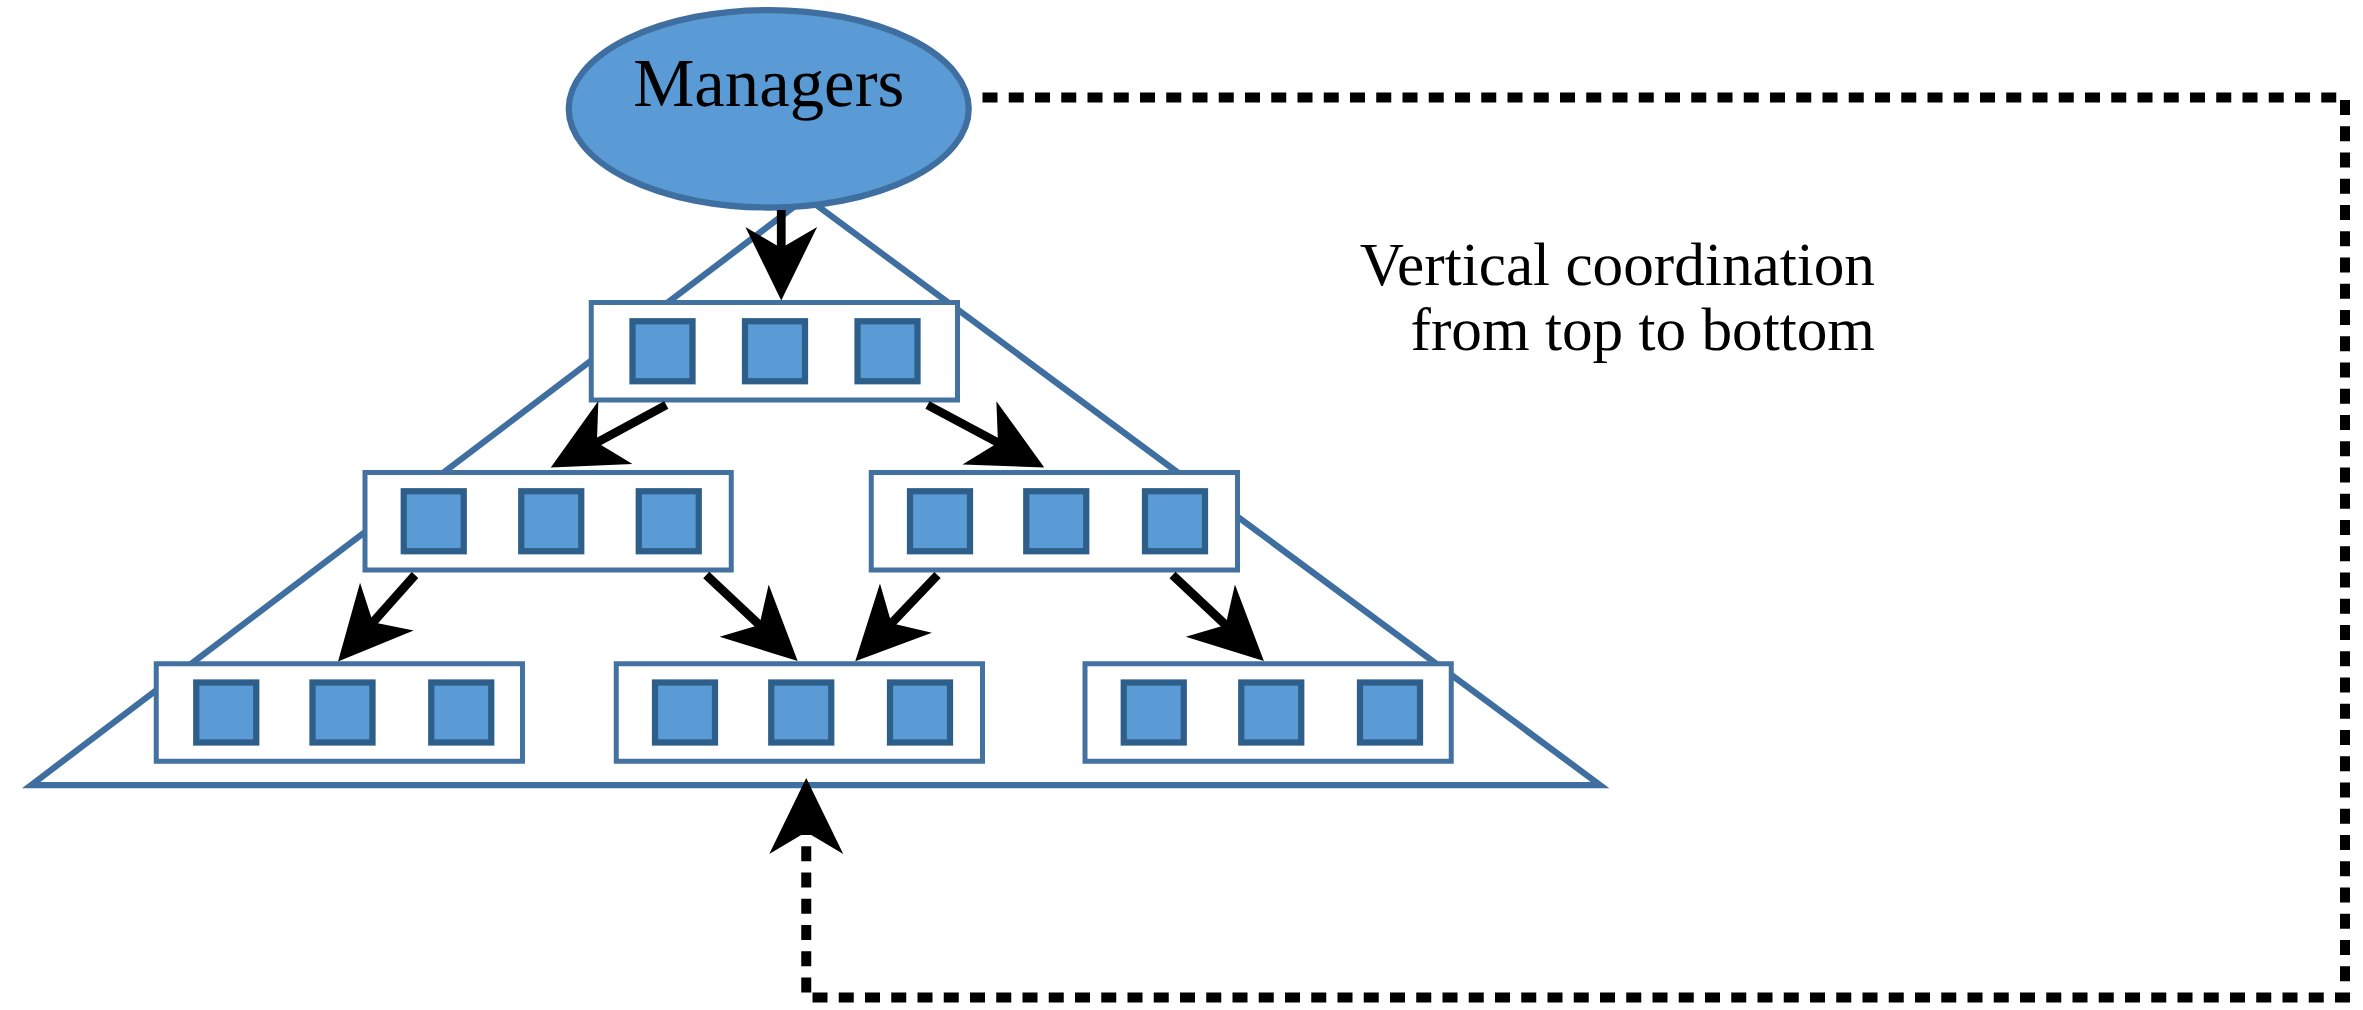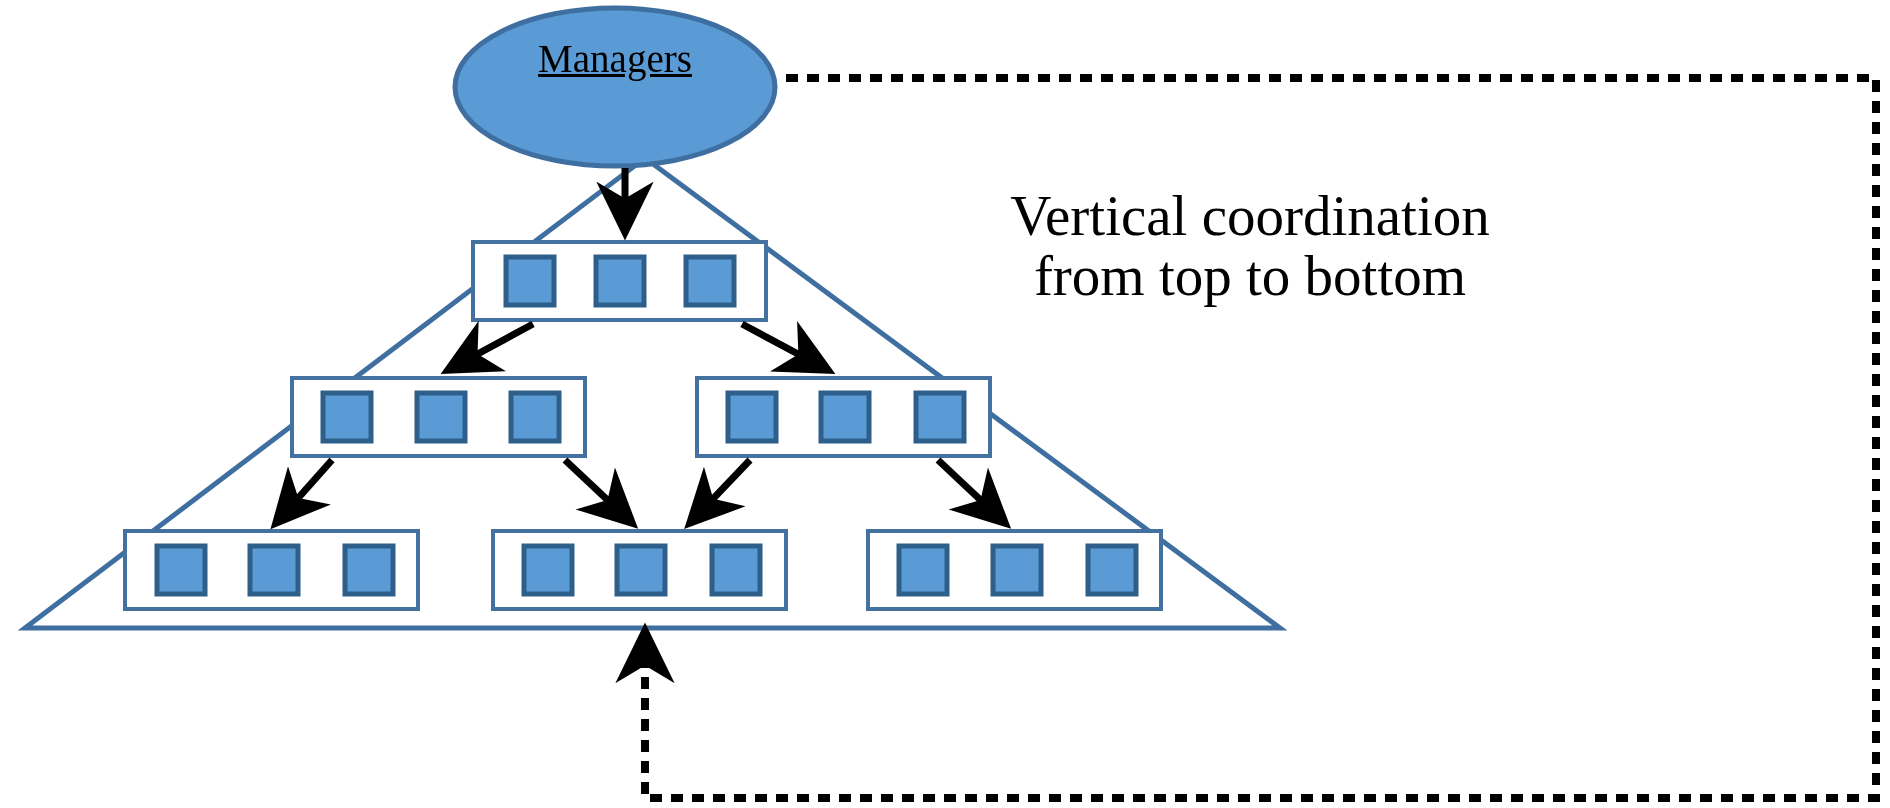--- a/index.html
+++ b/index.html
@@ -3,22 +3,22 @@
 <meta charset="utf-8">
 <title>Vertical Coordination Diagram</title>
 <style>
   html,body{margin:0;padding:0;background:#ffffff;}
   body{width:1890px;height:808px;overflow:hidden;
        font-family:"Liberation Serif",serif;}
   #stage{position:relative;width:1890px;height:808px;background:#fff;}
   #canvas{position:absolute;left:0;top:0;width:1890px;height:808px;}
   .ov-text{position:absolute;color:#000;font-family:"Liberation Serif",serif;
            line-height:1.06;white-space:pre;}
-  #ellipse-label{left:455px;top:38px;width:320px;text-align:center;font-size:39px;text-decoration:underline;}
-  #side-note{left:1000px;top:186px;width:500px;text-align:center;font-size:57px;}
+  #ellipse-label{left:455px;top:38px;width:320px;text-align:center;font-size:55px;}
+  #side-note{left:1000px;top:186px;width:500px;text-align:right;font-size:49px;}
 </style>
 </head>
 <body>
 
 <div id="stage">
 
   <svg id="canvas" viewBox="0 0 1890 808" xmlns="http://www.w3.org/2000/svg">
     <defs>
       <marker id="ah" markerWidth="9" markerHeight="9" refX="7.2" refY="4.5" orient="auto" markerUnits="strokeWidth">
         <path d="M0,0.4 L8.4,4.5 L0,8.6 L2.4,4.5 Z" fill="#000"></path>

